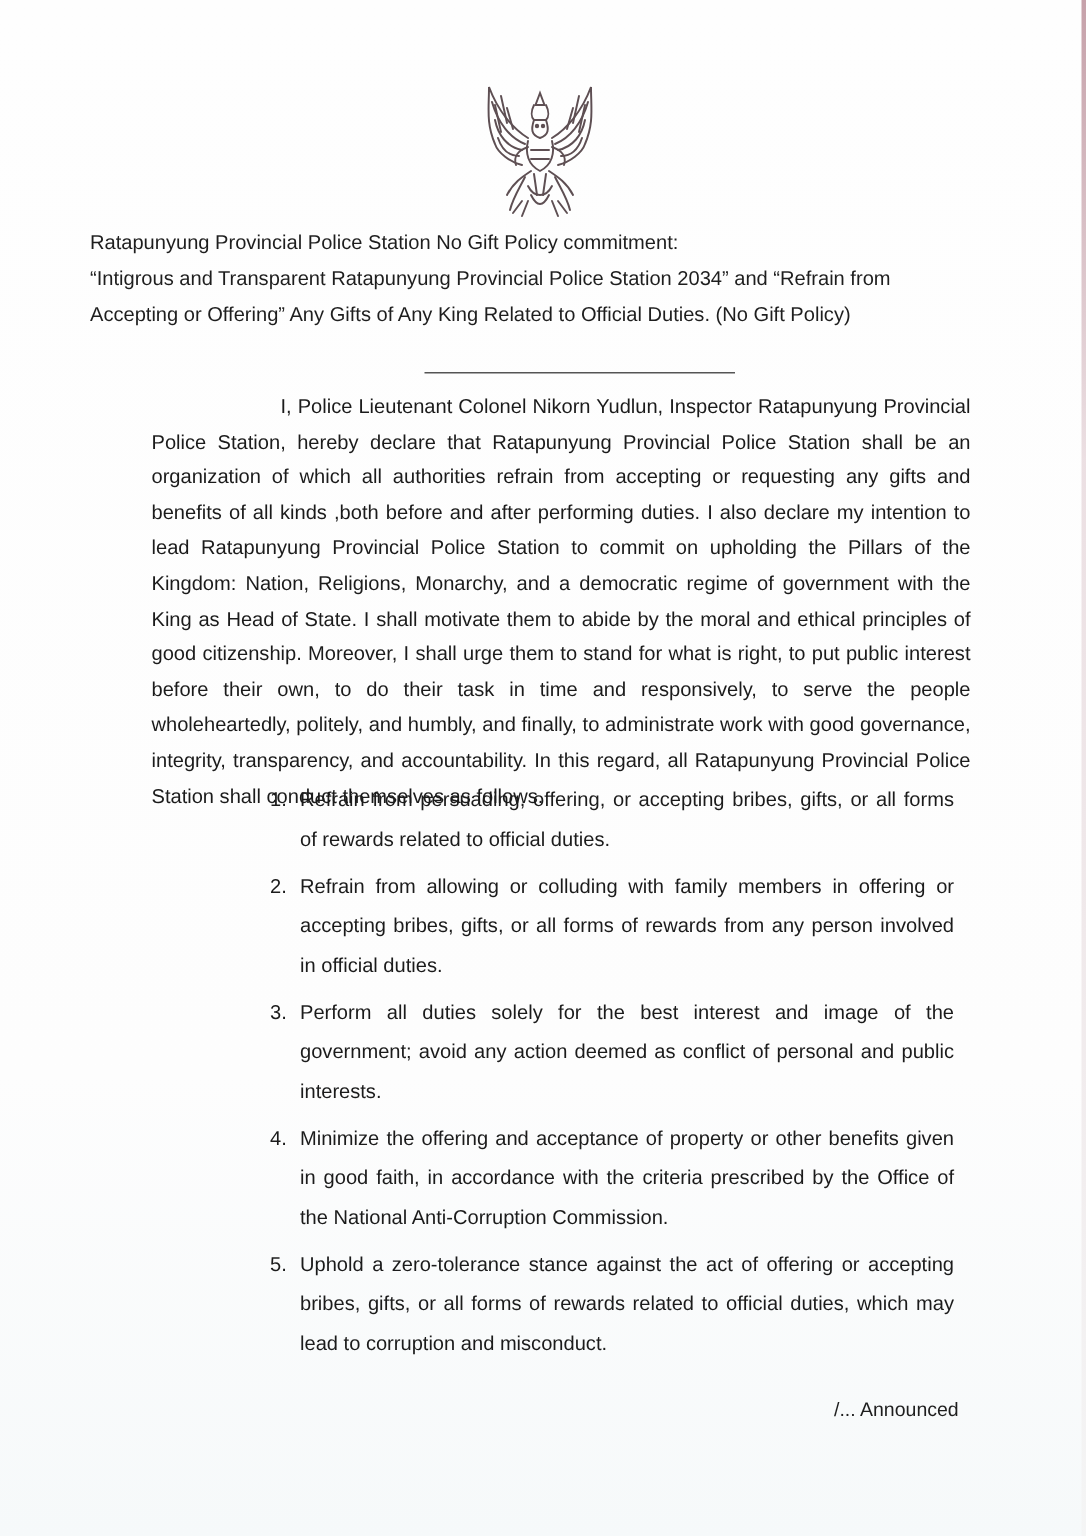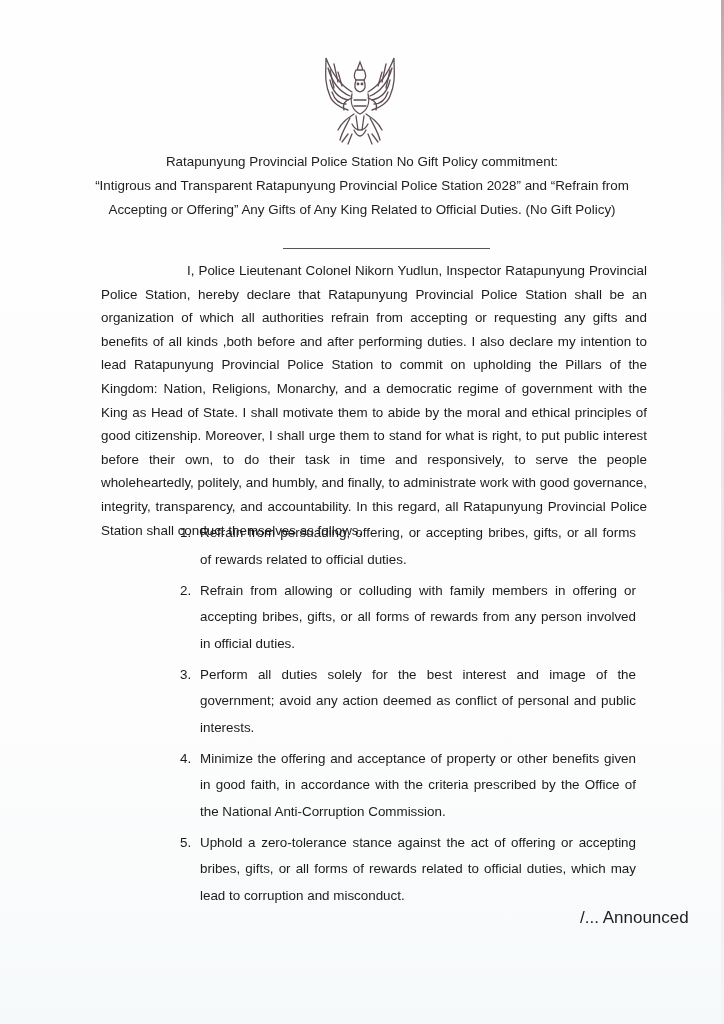--- a/index.html
+++ b/index.html
@@ -35,21 +35,20 @@
     left: 312px;
     top: 52px;
     width: 96px;
     height: 96px;
   }
   .title-block {
     position: absolute;
     left: 60px;
     width: 604px;
     top: 150px;
-    text-align: center;
     font-size: 13.4px;
     line-height: 24px;
     color: #1e1e1e;
   }
   .title-block div { white-space: nowrap; }
   .divider {
     position: absolute;
     left: 283px;
     top: 248px;
     width: 207px;
@@ -86,24 +85,23 @@
     margin-bottom: 4.5px;
   }
   .list-num {
     position: absolute;
     left: 0;
     top: 0;
   }
   .footer-note {
     position: absolute;
     left: 556px;
-    top: 908px;
-    font-size: 17px;
+    top: 932px;
+    font-size: 13px;
     color: #1e1e1e;
-    margin-left: 24px;
   }
 </style>
 </head>
 <body>
 
 <div class="page">
   <div class="page-edge"></div>
 
   <svg class="emblem" viewBox="0 0 96 96">
     <g fill="none" stroke="#5e4f53" stroke-width="1.3" stroke-linecap="round">
@@ -136,21 +134,21 @@
       <path d="M44 64 L46 78 M52 64 L50 78"></path>
       <path d="M36 82 L30 90 M40 82 L36 92 M60 82 L66 90 M56 82 L60 92"></path>
 
       <path d="M40 72 C44 80, 52 80, 56 72"></path>
       <path d="M42 78 C46 86, 50 86, 54 78"></path>
     </g>
   </svg>
 
   <div class="title-block">
     <div>Ratapunyung Provincial Police Station No Gift Policy commitment:</div>
-    <div>“Intigrous and Transparent Ratapunyung Provincial Police Station 2028” and “Refrain from</div>
+    <div>“Intigrous and Transparent Ratapunyung Provincial Police Station 2034” and “Refrain from</div>
     <div>Accepting or Offering” Any Gifts of Any King Related to Official Duties. (No Gift Policy)</div>
   </div>
 
   <div class="divider"></div>
 
   <p class="body-text" style="margin:0;">I, Police Lieutenant Colonel Nikorn  Yudlun, Inspector Ratapunyung Provincial Police Station, hereby declare that Ratapunyung Provincial Police Station shall be an organization of which all authorities refrain from accepting or requesting any gifts and benefits of all kinds ,both before and after performing duties. I also declare my intention to lead Ratapunyung Provincial Police Station to commit on upholding the Pillars of the Kingdom: Nation, Religions, Monarchy, and a democratic regime of government with the King as Head of State. I shall motivate them to abide by the moral and ethical principles of good citizenship. Moreover, I shall urge them to stand for what is right, to put public interest before their own, to do their task in time and responsively, to serve the people wholeheartedly, politely, and humbly, and finally, to administrate work with good governance, integrity, transparency, and accountability. In this regard, all Ratapunyung Provincial Police Station shall conduct themselves as follows.</p>
 
   <ol class="list">
     <li class="list-item">
       <span class="list-num">1.</span>

